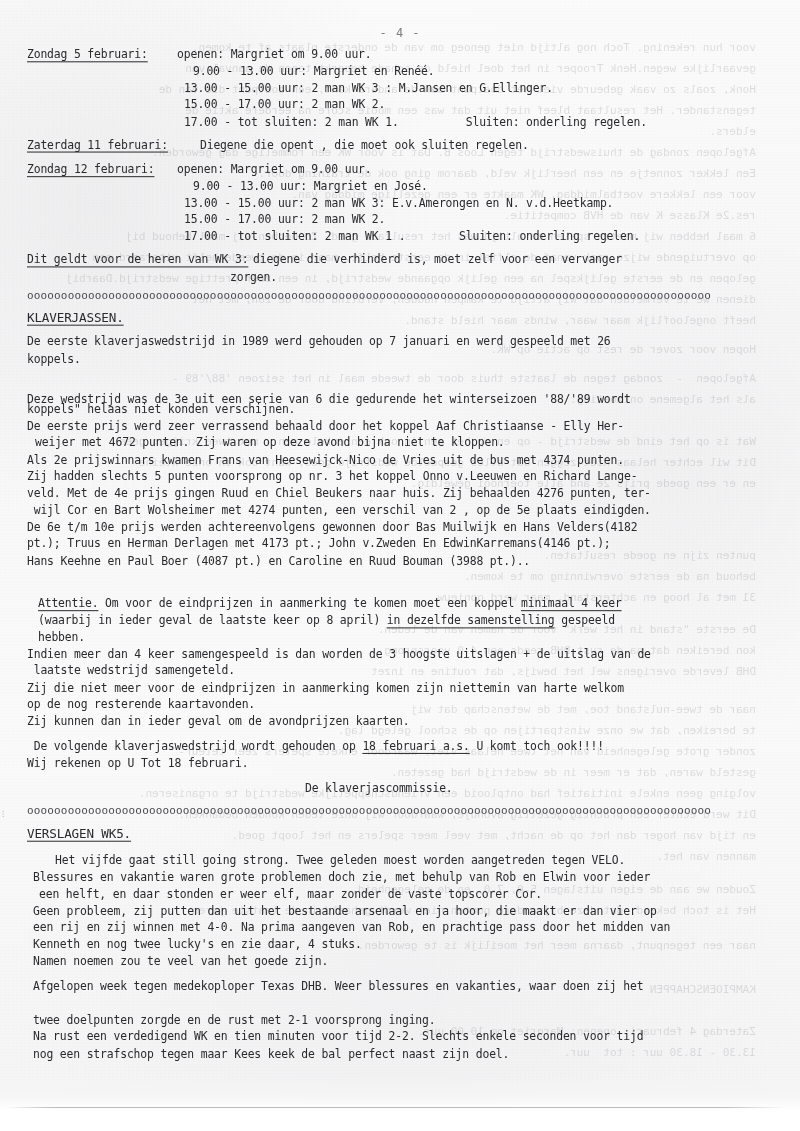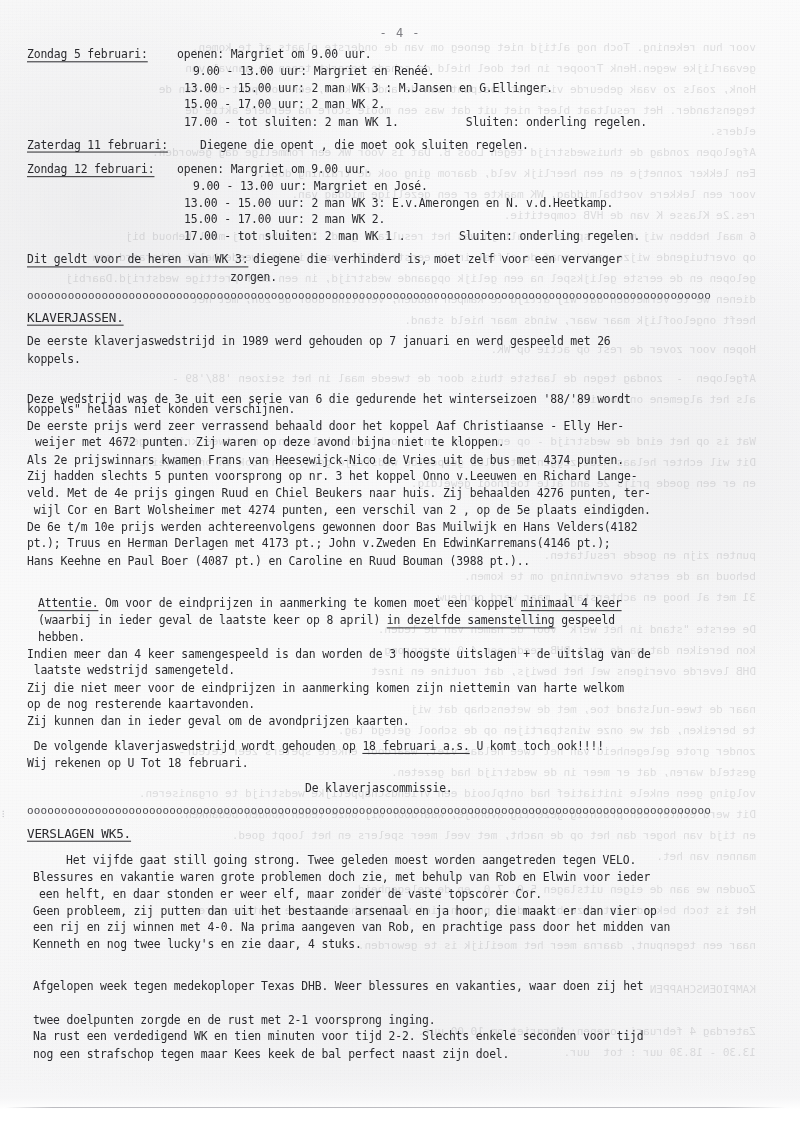--- a/index.html
+++ b/index.html
@@ -221,27 +221,28 @@
 
     <div class="ln" style="left: 27px; top: 897px; transform-origin: 0px 0px; transform: scale(1, 1.21887);"><span> De volgende klaverjaswedstrijd wordt gehouden op </span><span class="u">18 februari a.s.</span><span> U komt toch ook!!!!</span></div>
     <div class="ln" style="left: 27px; top: 918px; transform-origin: 0px 0px; transform: scale(1, 1.21887);">Wij rekenen op U Tot 18 februari.</div>
 
     <div class="ln" style="left: 305px; top: 948px; transform-origin: 0px 0px; transform: scale(1, 1.21887);">De klaverjascommissie.</div>
 
     <div class="sep" style="left: 27px; top: 976px; transform-origin: 0px 0px; transform: scale(1, 1.21887);">ooooooooooooooooooooooooooooooooooooooooooooooooooooooooooooooooooooooooooooooooooooooooooooooooooooo</div>
 
     <div class="ln" style="left: 27px; top: 1004px; font-size: 12.6px; transform-origin: 0px 0px; transform: scale(1, 1.21887);"><span class="u">VERSLAGEN WK5.</span></div>
 
-    <div class="ln" style="left: 32px; top: 1036px; transform-origin: 0px 0px; transform: scale(1, 1.21887); padding-left: 34px;">Het vijfde gaat still going strong. Twee geleden moest worden aangetreden tegen VELO.</div>
+    <div class="ln" style="left: 21px; top: 1036px; transform-origin: 0px 0px; transform: scale(1, 1.21887); padding-left: 34px;">Het vijfde gaat still going strong. Twee geleden moest worden aangetreden tegen VELO.</div>
     <div class="ln" style="left: 33px; top: 1057px; transform-origin: 0px 0px; transform: scale(1, 1.21887);">Blessures en vakantie waren grote problemen doch zie, met behulp van Rob en Elwin voor ieder</div>
     <div class="ln" style="left: 39px; top: 1077px; transform-origin: 0px 0px; transform: scale(1, 1.21887);">een helft, en daar stonden er weer elf, maar zonder de vaste topscorer Cor.</div>
 
     <div class="ln" style="left: 33px; top: 1098px; transform-origin: 0px 0px; transform: scale(1, 1.21887);">Geen probleem, zij putten dan uit het bestaande arsenaal en ja hoor, die maakt er dan vier op</div>
     <div class="ln" style="left: 33px; top: 1118px; transform-origin: 0px 0px; transform: scale(1, 1.21887);">een rij en zij winnen met 4-0. Na prima aangeven van Rob, en prachtige pass door het midden van</div>
     <div class="ln" style="left: 33px; top: 1139px; transform-origin: 0px 0px; transform: scale(1, 1.21887);">Kenneth en nog twee lucky's en zie daar, 4 stuks.</div>
+    <div class="ln" style="left: 33px; top: 1159px; transform-origin: 0px 0px; transform: scale(1, 1.21887);">Namen noemen zou te veel van het goede zijn.</div>
 
     <div class="ln" style="left: 33px; top: 1190px; transform-origin: 0px 0px; transform: scale(1, 1.21887);">Afgelopen week tegen medekoploper Texas DHB. Weer blessures en vakanties, waar doen zij het</div>
     <div class="ln" style="left: 33px; top: 1231px; transform-origin: 0px 0px; transform: scale(1, 1.21887); text-align: center;">twee doelpunten zorgde en de rust met 2-1 voorsprong inging.</div>
     <div class="ln" style="left: 33px; top: 1251px; transform-origin: 0px 0px; transform: scale(1, 1.21887);">Na rust een verdedigend WK en tien minuten voor tijd 2-2. Slechts enkele seconden voor tijd</div>
     <div class="ln" style="left: 33px; top: 1272px; transform-origin: 0px 0px; transform: scale(1, 1.21887);">nog een strafschop tegen maar Kees keek de bal perfect naast zijn doel.</div>
   </div>
 
   <div class="punch-mark">⁝</div>
   <div class="page-edge"></div>
 </div>

